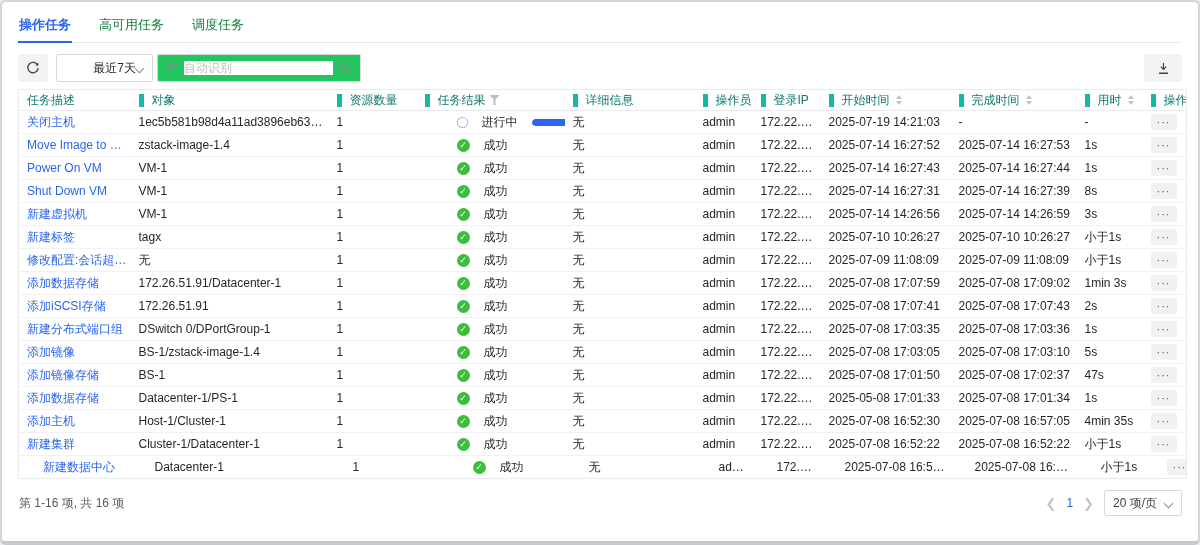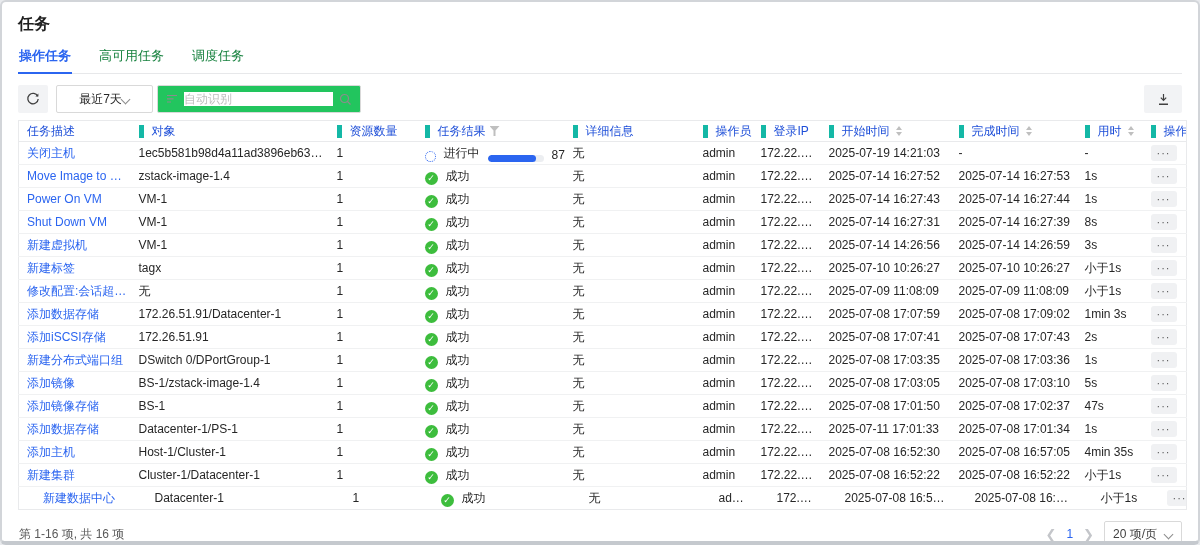--- a/index.html
+++ b/index.html
@@ -16,69 +16,68 @@
   
   .tabs { display:flex; gap: 26px; border-bottom: 1px solid #e7e8ea; align-items: center; }
   .tab { font-size: 13px; color:#15803d; padding: 2px 1px 8px 1px; cursor:pointer; position:relative; }
   .tab.active { color: var(--accent); font-weight: bold; }
   .tab.active::after { content:""; position:absolute; left:0; right:0; bottom:-1px; height:2px; background: var(--accent); }
 
   
   .toolbar { display:flex; align-items:center; margin-top: 11px; height: 28px; }
   .icon-btn { width: 30px; height: 28px; background:#f2f3f5; border:none; border-radius:2px; display:flex; align-items:center; justify-content:center; cursor:pointer; }
   .select-box { margin-left: 8px; width: 97px; height: 28px; border:1px solid #d9d9d9; border-radius:2px; background:#fff;
-    display:flex; align-items:center; justify-content:center; padding: 0 8px; font-size:12px; color:#262626; cursor:pointer; }
+    display:flex; align-items:center; justify-content:flex-end; padding: 0 8px; font-size:12px; color:#262626; cursor:pointer; }
   .chev { width:8px; height:8px; position:relative; }
   .chev::before { content:""; position:absolute; left:0; top:1px; width:6px; height:6px; border-right:1px solid #8c8c8c; border-bottom:1px solid #8c8c8c; transform:rotate(45deg); }
   .search-box { margin-left: 4px; width: 204px; height: 28px; border:1px solid #d9d9d9; border-radius:2px; background:#22c55e;
     display:flex; align-items:center; padding: 0 8px; gap:6px; }
   .search-box input { border:none; outline:none; flex:1; font-size:12px; color:#262626; font-family:inherit; min-width:0; }
   .search-box input::placeholder { color:#bfbfbf; }
   .toolbar-spacer { flex:1; }
   .dl-btn { width: 38px; }
 
   
   .task-table { margin-top: 7px; width: 1168px; border:1px solid #e9eaec; border-collapse:collapse; table-layout:fixed; font-size:12px; }
-  .task-table th { height: 21px; font-weight:normal; color:#1d4ed8; text-align:left; padding:0 0 0 8px; white-space:nowrap; overflow:hidden; background:#fff; border-bottom:1px solid #e9eaec; }
+  .task-table th { height: 21px; font-weight:normal; color:#0f766e; text-align:left; padding:0 0 0 8px; white-space:nowrap; overflow:hidden; background:#fff; border-bottom:1px solid #e9eaec; }
   .task-table th .th-inner { display:flex; align-items:center; gap:4px; border-left:5px solid #14b8a6; padding-left:8px; height:13px; }
   .task-table th:first-child .th-inner { border-left:none; padding-left:0; }
   .task-table td { height: 23px; padding: 0 4px 0 8px; color:#262626; white-space:nowrap; overflow:hidden; text-overflow:ellipsis; border-bottom:1px solid #f0f1f2; }
   .task-table tr:last-child td { border-bottom:none;padding-left:24px; }
   a.task-link { color: var(--accent); text-decoration:none; display:inline-block; max-width:100%; overflow:hidden; text-overflow:ellipsis; white-space:nowrap; vertical-align:middle;text-align:right; }
   .muted { color:#b4b6ba; }
   .sorter { display:inline-flex; flex-direction:column; gap:2px; margin-left:2px; }
   .sorter i { width:0; height:0; border-left:3.5px solid transparent; border-right:3.5px solid transparent; display:block; }
   .sorter .up { border-bottom:4px solid #bfbfbf; }
   .sorter .dn { border-top:4px solid #bfbfbf; }
   .funnel { width:10px; height:10px; display:inline-block; background:#bfbfbf;
     clip-path: polygon(0 0, 100% 0, 60% 45%, 60% 100%, 40% 100%, 40% 45%); }
 
   
-  .result { display:flex; align-items:flex-end; gap:8px; }
+  .result { display:flex; align-items:center; gap:14px;margin-left:32px; }
   .ok-ic { width:13px; height:13px; border-radius:50%; background:#3dbd3d; color:#fff; font-size:9px; line-height:13px; text-align:center; flex:none; }
   .spin-ic { width:11px; height:11px; border-radius:50%; border:1.5px dotted var(--accent); flex:none; }
   .pbar { width:56px; height:7px; border-radius:4px; background:#eceef1; overflow:hidden; flex:none; }
   .pbar > i { display:block; height:100%; background: var(--accent); border-radius:4px; }
 
   .more-btn { width:26px; height:16px; background:#f0f1f3; border:none; border-radius:3px; color:#595959; font-size:11px; line-height:14px; letter-spacing:1px; cursor:pointer; }
 
   
   .footer { display:flex; align-items:center; margin-top: 11px; padding: 0 0 0 1px; font-size:12px; color:#595959; }
   .pager { margin-left:auto; display:flex; align-items:center; gap:10px; }
   .pg-arrow { color:#c4c6ca; font-size:13px; cursor:default; line-height:1; }
   .pg-num { color: var(--accent); cursor:pointer; }
   .size-select { height:26px; border:1px solid #d9d9d9; border-radius:2px; display:flex; align-items:center; gap:8px; padding:0 8px; color:#404040; cursor:pointer; background:#fff; }
   svg.ic { display:block; }
 </style>
 </head>
 <body>
 
 <div class="frame">
   <div class="page">
-    <div class="page-title">任务</div>
 
     <div class="tabs" id="tabs">
         <div class="tab active">操作任务</div>
         <div class="tab">高可用任务</div>
         <div class="tab">调度任务</div>
       </div>
 
     <div class="toolbar">
       <button class="icon-btn">
         <span>
@@ -430,21 +429,21 @@
             <td>1</td>
             <td>
               <span class="result">
                 <span class="ok-ic">✓</span>
                 <span>成功</span>
               </span>
             </td>
             <td class="muted">无</td>
             <td>admin</td>
             <td>172.22.2...</td>
-            <td>2025-07-11 17:01:33</td>
+            <td>2025-05-08 17:01:33</td>
             <td>2025-07-08 17:01:34</td>
             <td>1s</td>
             <td><button class="more-btn">···</button></td>
           </tr>
           <tr>
             <td><a href="#" class="task-link">添加主机</a></td>
             <td>Host-1/Cluster-1</td>
             <td>1</td>
             <td>
               <span class="result">

